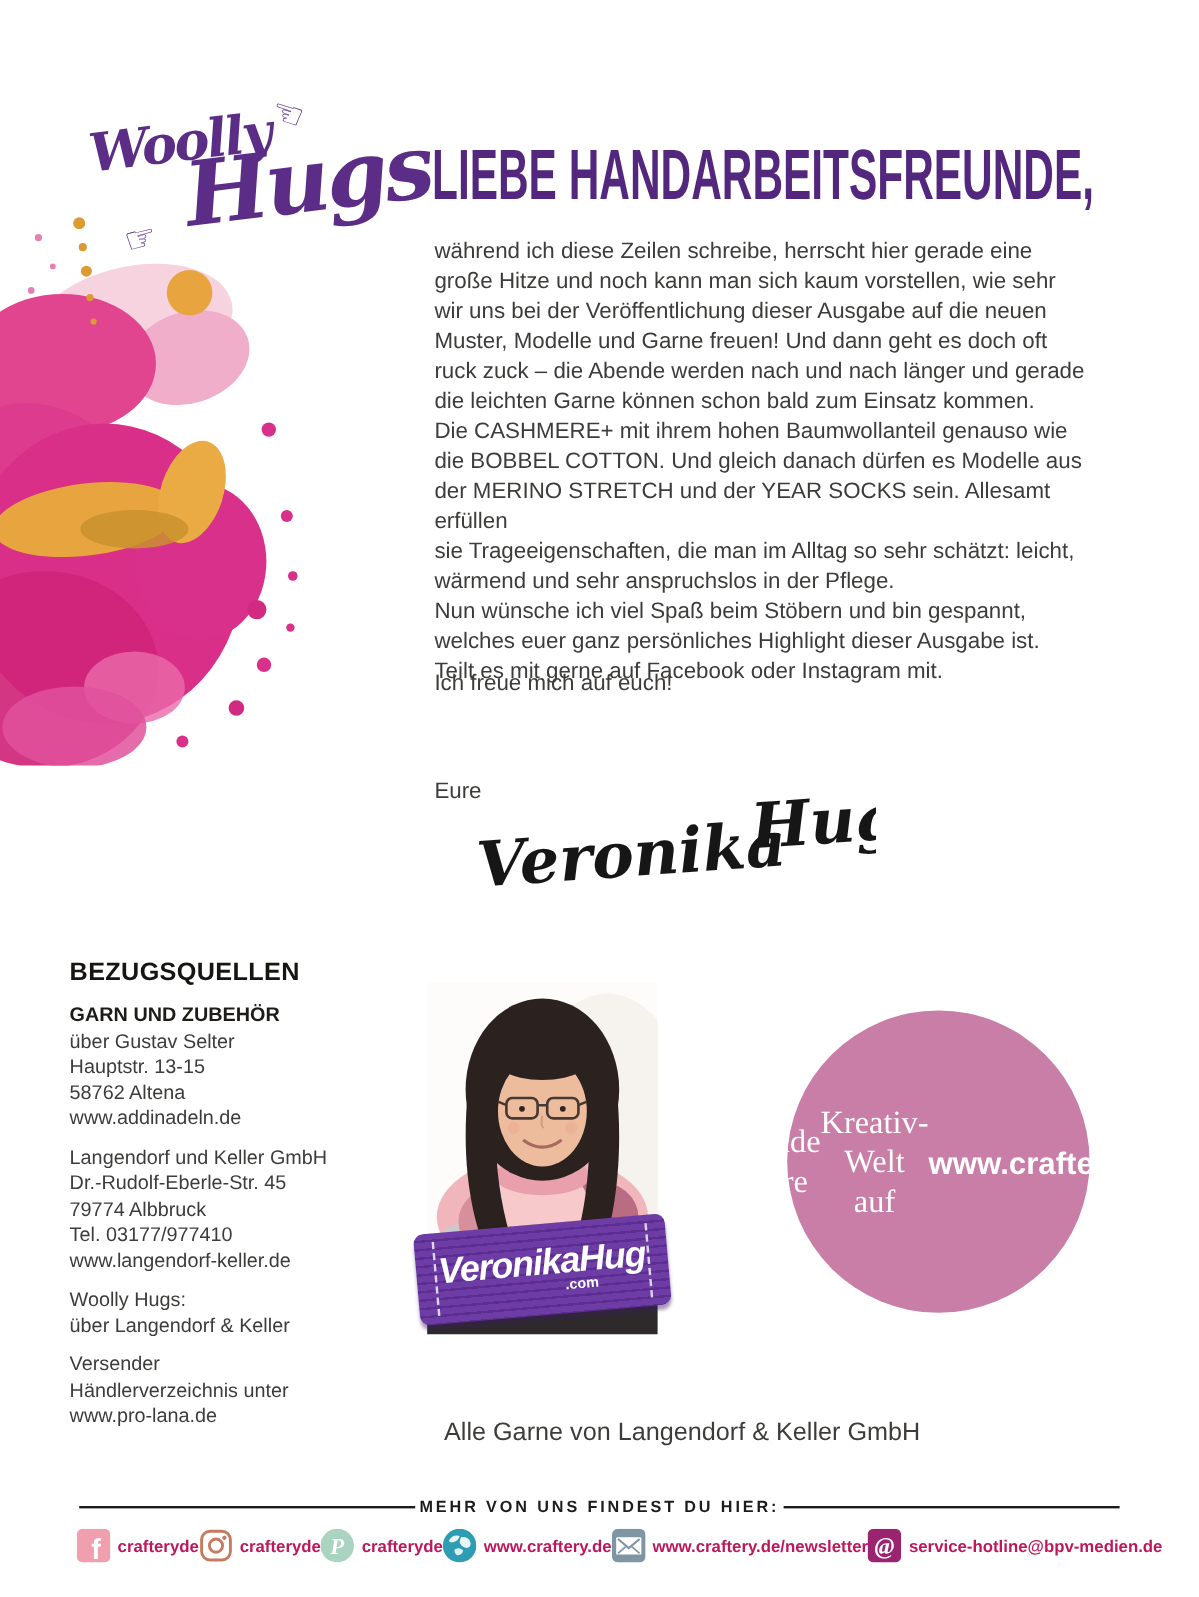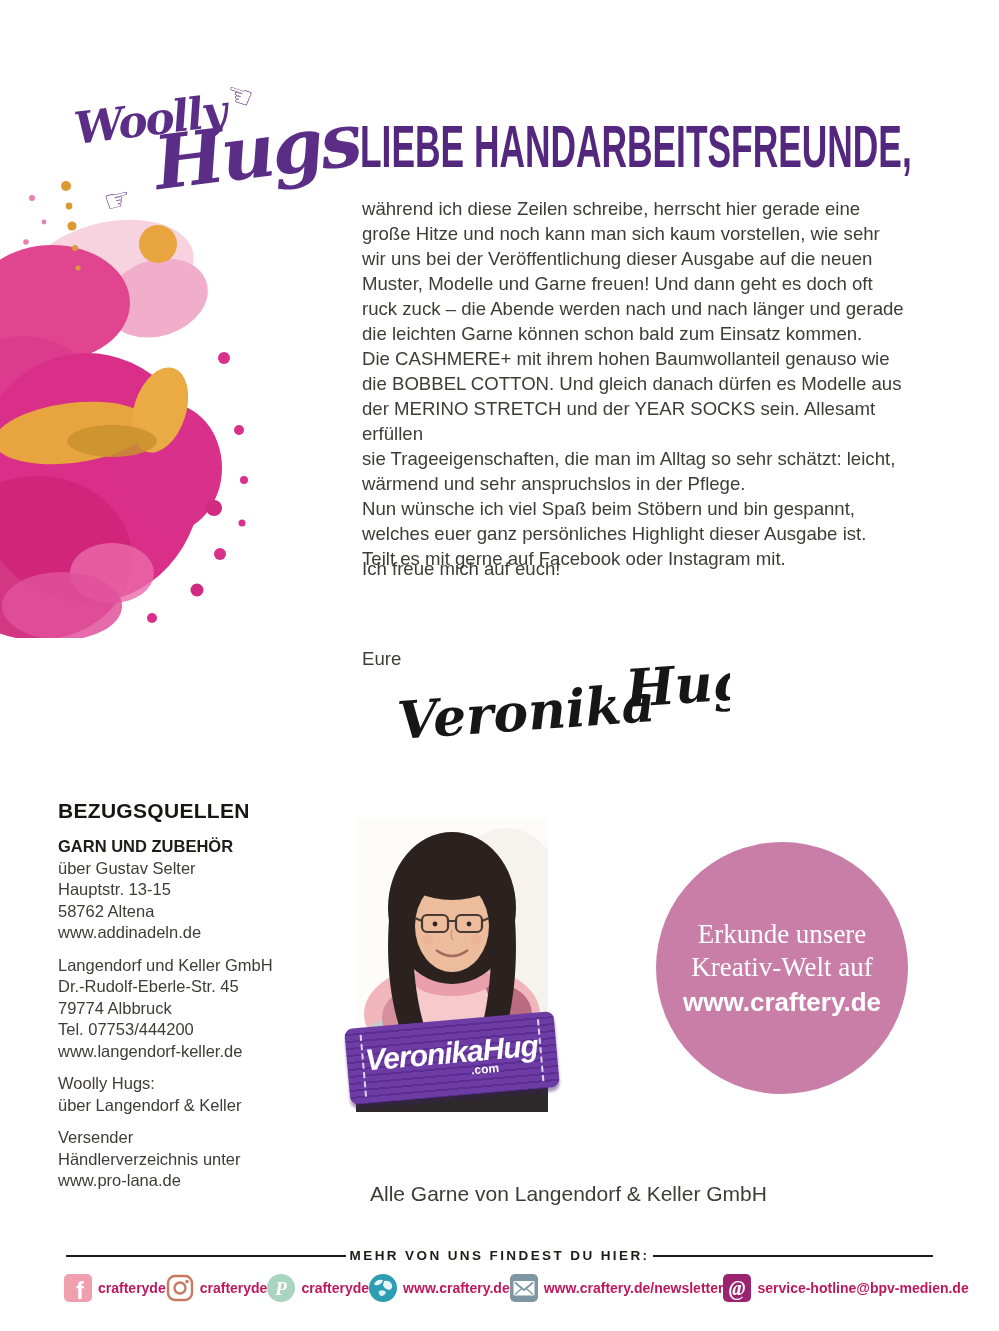--- a/index.html
+++ b/index.html
@@ -48,21 +48,21 @@
           display:flex;flex-direction:column;align-items:center;justify-content:center;}
   .stitch-l,.stitch-r{position:absolute;top:7px;bottom:7px;border-left:2px dashed #dcd4ec;}
   .stitch-l{left:15px;} .stitch-r{right:15px;}
   .banner-text{font-style:italic;font-weight:700;font-size:30px;color:#fff;
                letter-spacing:-1px;line-height:30px;}
   .banner-suffix{font-weight:700;font-size:12px;color:#fff;margin:-2px 0 0 64px;line-height:13px;}
   .caption{position:absolute;left:370px;top:1182px;font-size:21px;color:#3d3c3a;}
 
   
   .promo-circle{position:absolute;left:656px;top:842px;width:252px;height:252px;border-radius:50%;
-                background:#c87ea7;display:flex;flex-direction:column;justify-content:center;
+                background:#c87ea7;display:flex;flex-direction:row;justify-content:center;
                 align-items:center;text-align:center;cursor:pointer;}
   .promo-serif{font-family:"Liberation Serif",serif;font-size:27px;line-height:33px;color:#fff;}
   .promo-bold{font-weight:700;font-size:26px;line-height:33px;color:#fff;margin-top:2px;}
 
   
   .footer-head{position:absolute;left:66px;top:1248px;width:867px;display:flex;align-items:center;gap:4px;}
   .rule{flex:1;height:2px;background:#1d1c1a;}
   .footer-head span{font-weight:700;font-size:13.5px;letter-spacing:2.4px;color:#1d1c1a;white-space:nowrap;}
   .social{position:absolute;left:64px;top:1274px;width:874px;display:flex;align-items:center;
           justify-content:space-between;}
@@ -145,21 +145,21 @@
       <div class="src-heading">GARN UND ZUBEHÖR</div>
       <div>über Gustav Selter</div>
       <div>Hauptstr. 13-15</div>
       <div>58762 Altena</div>
       <div>www.addinadeln.de</div>
     </div>
     <div class="src-section">
       <div>Langendorf und Keller GmbH</div>
       <div>Dr.-Rudolf-Eberle-Str. 45</div>
       <div>79774 Albbruck</div>
-      <div>Tel. 07753/444200</div>
+      <div>Tel. 03177/977410</div>
       <div>www.langendorf-keller.de</div>
     </div>
     <div class="src-section">
       <div>Woolly Hugs:</div>
       <div>über Langendorf &amp; Keller</div>
     </div>
     <div class="src-section">
       <div>Versender</div>
       <div>Händlerverzeichnis unter</div>
       <div>www.pro-lana.de</div>

